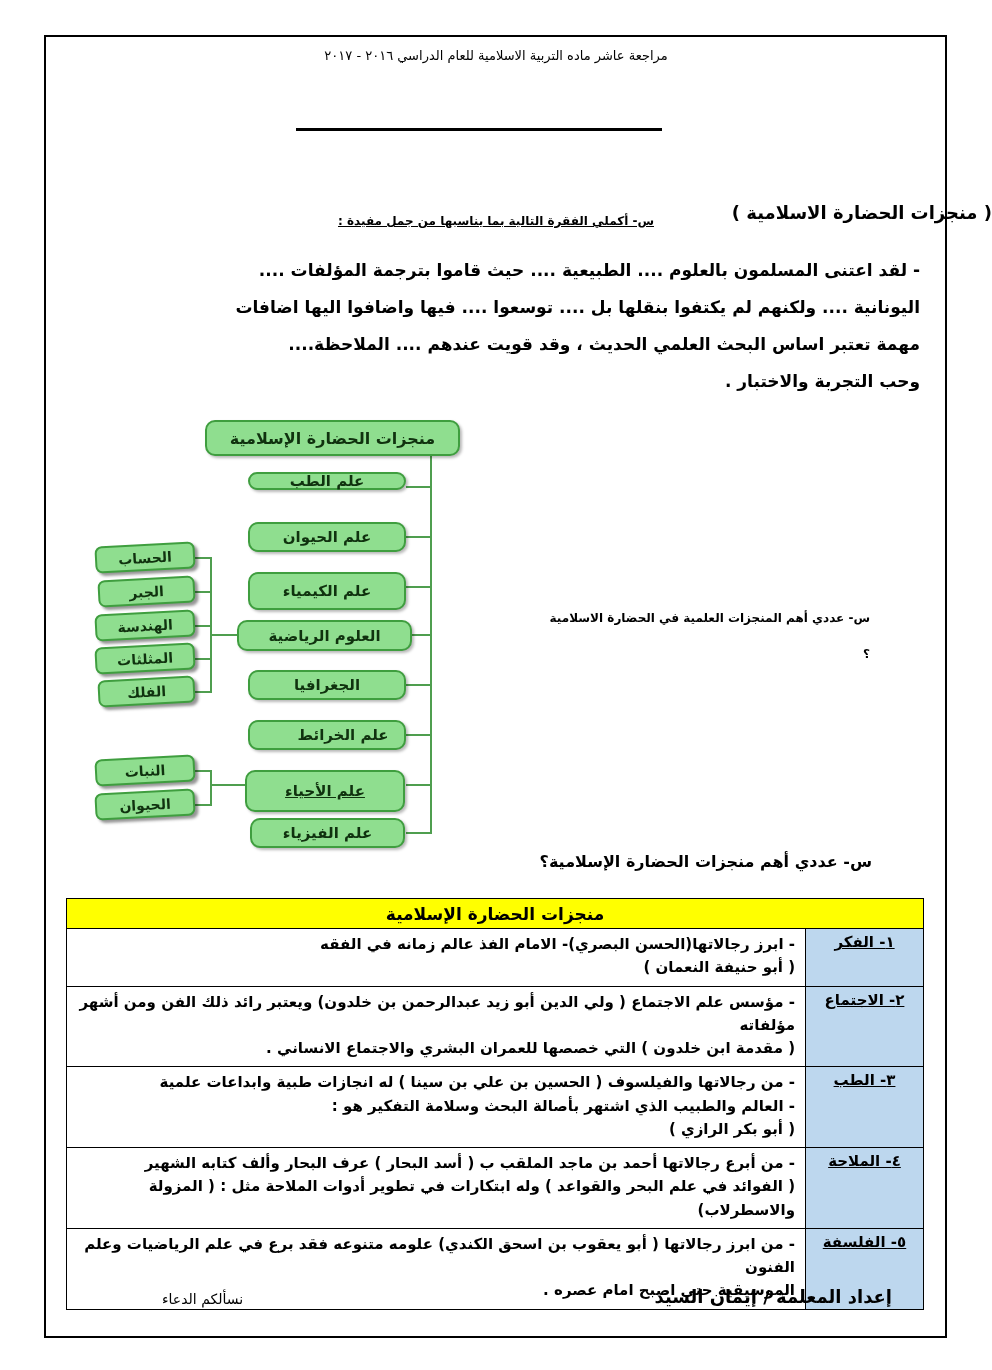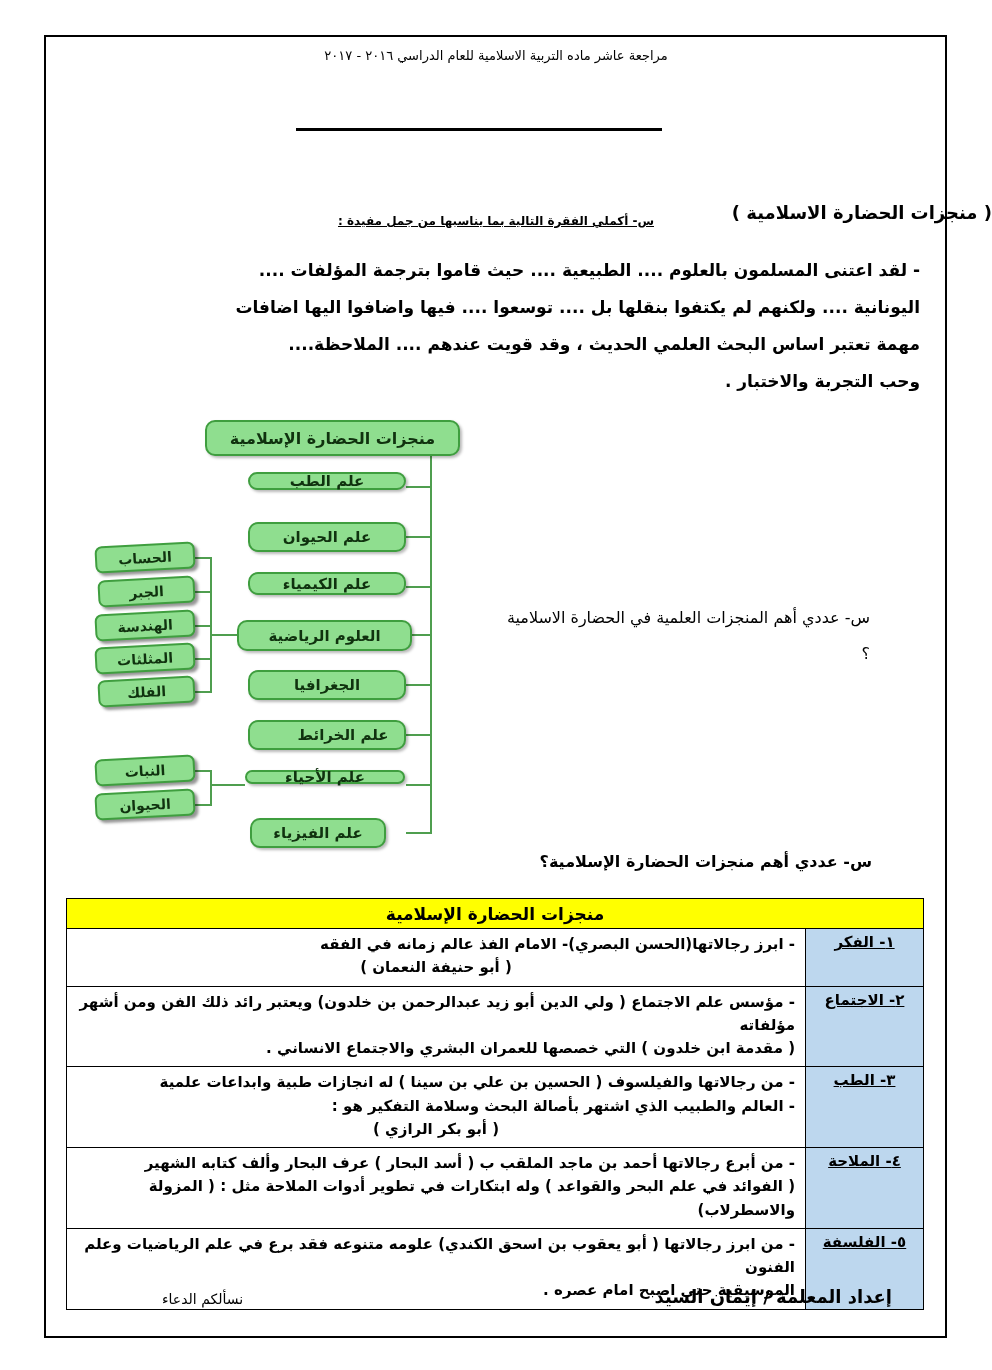--- a/index.html
+++ b/index.html
@@ -31,38 +31,38 @@
     border-radius:10px; display:flex; align-items:center; justify-content:center;
     font-weight:bold; font-size:15px; color:#10320F;
     box-shadow:2px 2px 3px rgba(0,0,0,0.28);
   }
   .gbox.root { font-size:16px; }
   .gbox.tilt { transform:rotate(-3deg); border-radius:7px; box-shadow:3px 3px 3px rgba(0,0,0,0.42); font-size:14px; }
   .cline { position:absolute; background:#4F9E4F; }
 
   .question-science {
     position:absolute; top:600px; right:122px; width:380px;
-    font-weight:normal; font-size:16px; text-align:right; white-space:pre-line; line-height:36px;
+    font-weight:bold; font-size:12px; text-align:right; white-space:pre-line; line-height:36px;
   }
   .question-achievements {
     position:absolute; top:852px; right:120px;
     font-weight:bold; font-size:16px; text-align:right;
   }
 
   
   .achv-table {
     position:absolute; top:898px; left:66px; width:858px;
     border-collapse:collapse; direction:rtl; table-layout:fixed;
   }
   .achv-table td { border:1.6px solid #000; font-weight:bold; vertical-align:top; }
   .table-header-cell { background:#FFFF00; font-size:17px; text-align:center; height:30px; vertical-align:middle !important; }
   .label-cell { background:#BDD7EE; text-align:center; font-size:15px; padding:4px 2px;text-decoration:underline; }
   .content-cell { background:#ffffff; font-size:15px; padding:4px 10px 6px 10px; text-align:right; line-height:1.55; }
   .content-text { white-space:pre-line; }
-  .center-line { text-align:center; white-space:pre-line; }
+  .center-line { text-align:right; white-space:pre-line; }
 
   .footer-right { position:absolute; top:1286px; right:100px; font-size:18px; font-weight:bold; }
   .footer-left { position:absolute; top:1291px; left:162px; font-size:14px; }
 </style>
 </head>
 <body>
 
 <div class="frame"></div>
 
 <div class="header-text">مراجعة عاشر  ماده التربية الاسلامية للعام الدراسي ٢٠١٦ - ٢٠١٧</div>
@@ -100,26 +100,26 @@
 
   <div class="cline" style="left:210px; top:770px; width:2px; height:36px;"></div>
   <div class="cline" style="left:193px; top:770px; width:17px; height:2px;"></div>
   <div class="cline" style="left:193px; top:804px; width:17px; height:2px;"></div>
   <div class="cline" style="left:210px; top:784px; width:35px; height:2px;"></div>
 
   <div class="gbox root" style="left:205px; top:420px; width:255px; height:36px;">منجزات الحضارة الإسلامية</div>
 
   <div class="gbox" style="left:248px; top:472px; width:158px; height:18px;">علم الطب</div>
   <div class="gbox" style="left:248px; top:522px; width:158px; height:30px;">علم الحيوان</div>
-  <div class="gbox" style="left:248px; top:572px; width:158px; height:23px;">علم الكيمياء</div>
+  <div class="gbox" style="left:248px; top:572px; width:158px; height:38px;">علم الكيمياء</div>
   <div class="gbox" style="left:237px; top:620px; width:175px; height:31px;">العلوم الرياضية</div>
   <div class="gbox" style="left:248px; top:670px; width:158px; height:30px;">الجغرافيا</div>
   <div class="gbox" style="left:248px; top:720px; width:158px; height:30px;padding-left:32px;">علم الخرائط</div>
-  <div class="gbox" style="left:245px; top:770px; width:160px; height:14px;">علم الأحياء</div>
-  <div class="gbox" style="left:250px; top:818px; width:136px; height:30px;">علم الفيزياء</div>
+  <div class="gbox" style="left:245px; top:770px; width:160px; height:42px;text-decoration:underline;">علم الأحياء</div>
+  <div class="gbox" style="left:250px; top:818px; width:155px; height:30px;">علم الفيزياء</div>
 
   <div class="gbox tilt" style="left:95px; top:544px; width:100px; height:27px;">الحساب</div>
   <div class="gbox tilt" style="left:98px; top:578px; width:97px; height:27px;">الجبر</div>
   <div class="gbox tilt" style="left:95px; top:612px; width:100px; height:27px;">الهندسة</div>
   <div class="gbox tilt" style="left:95px; top:645px; width:100px; height:27px;">المثلثات</div>
   <div class="gbox tilt" style="left:98px; top:678px; width:97px; height:27px;">الفلك</div>
 
   <div class="gbox tilt" style="left:95px; top:757px; width:100px; height:27px;">النبات</div>
   <div class="gbox tilt" style="left:95px; top:791px; width:100px; height:27px;">الحيوان</div>
 </div>

